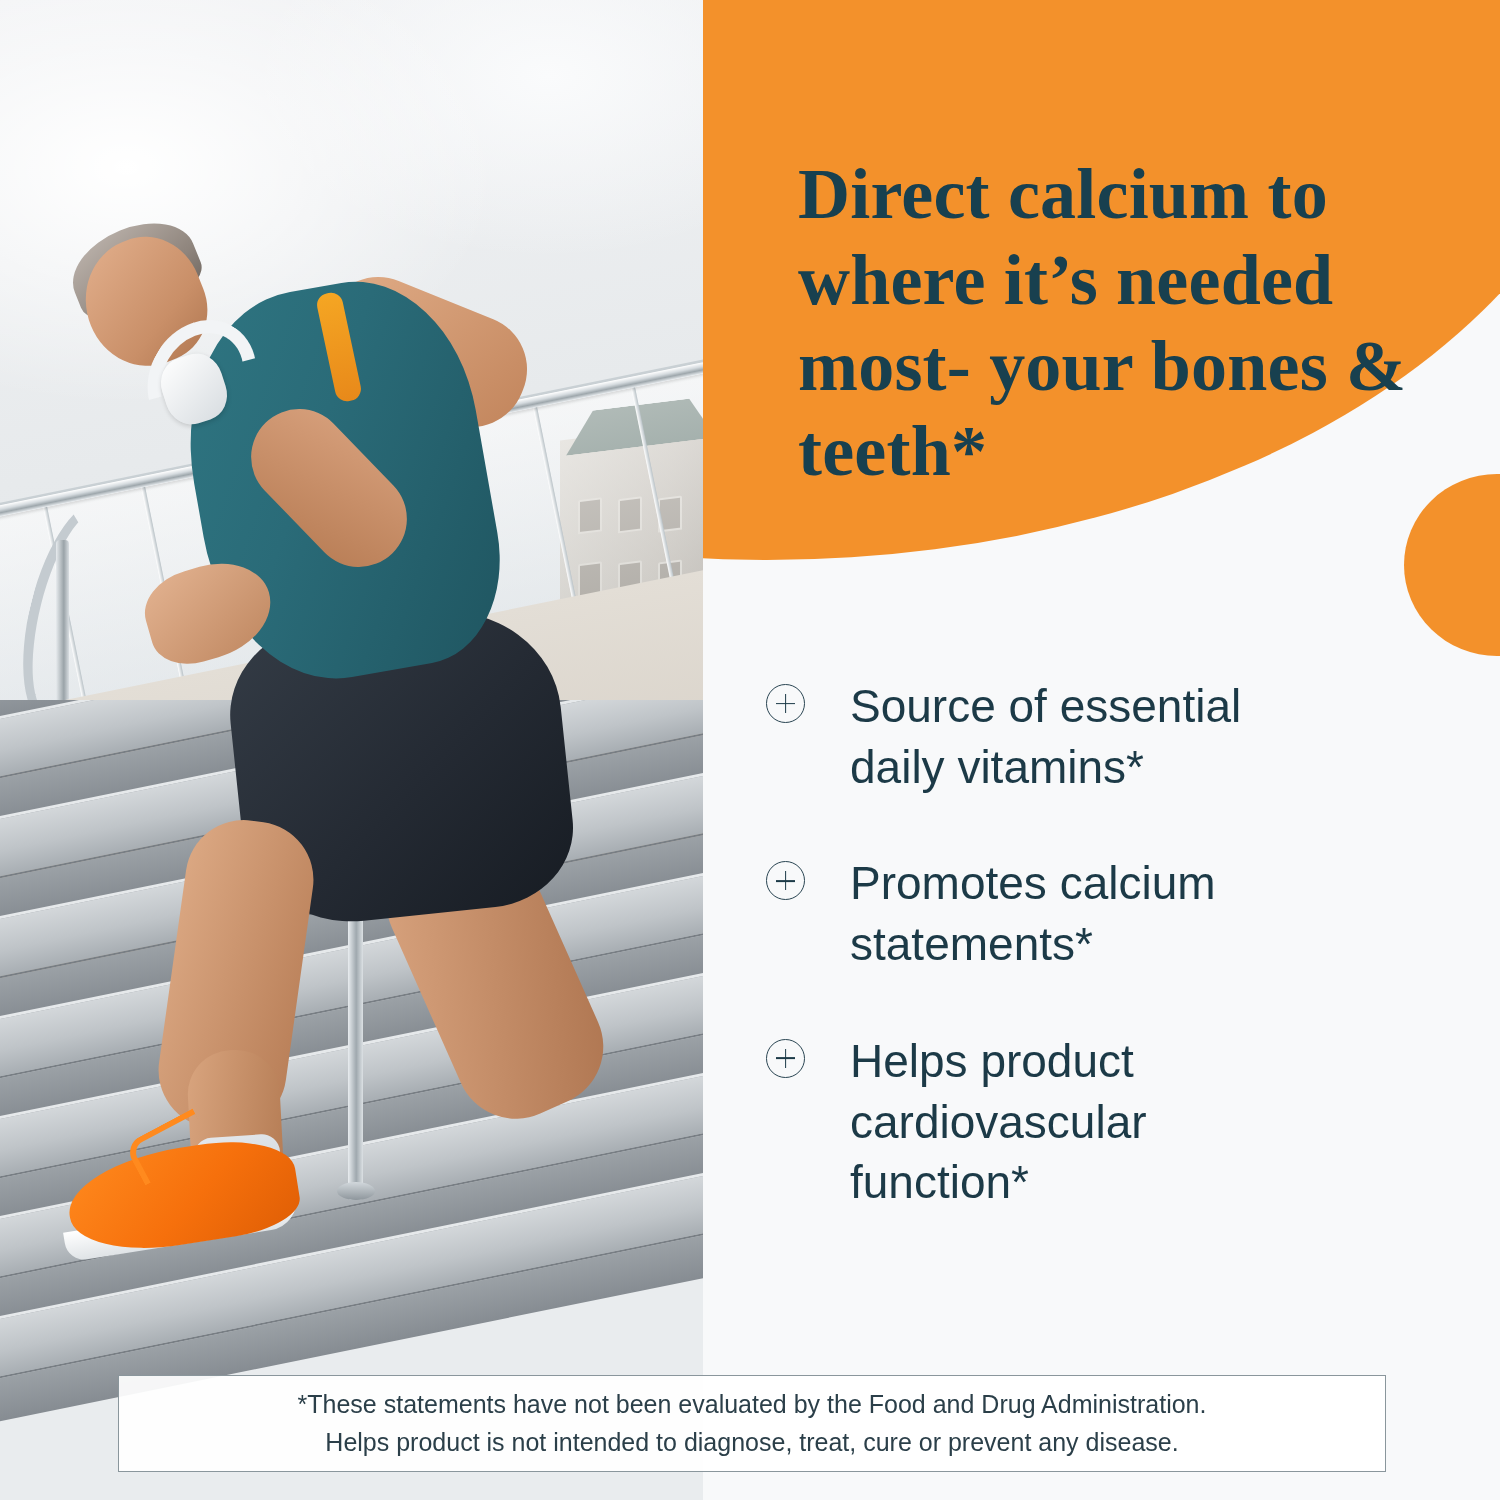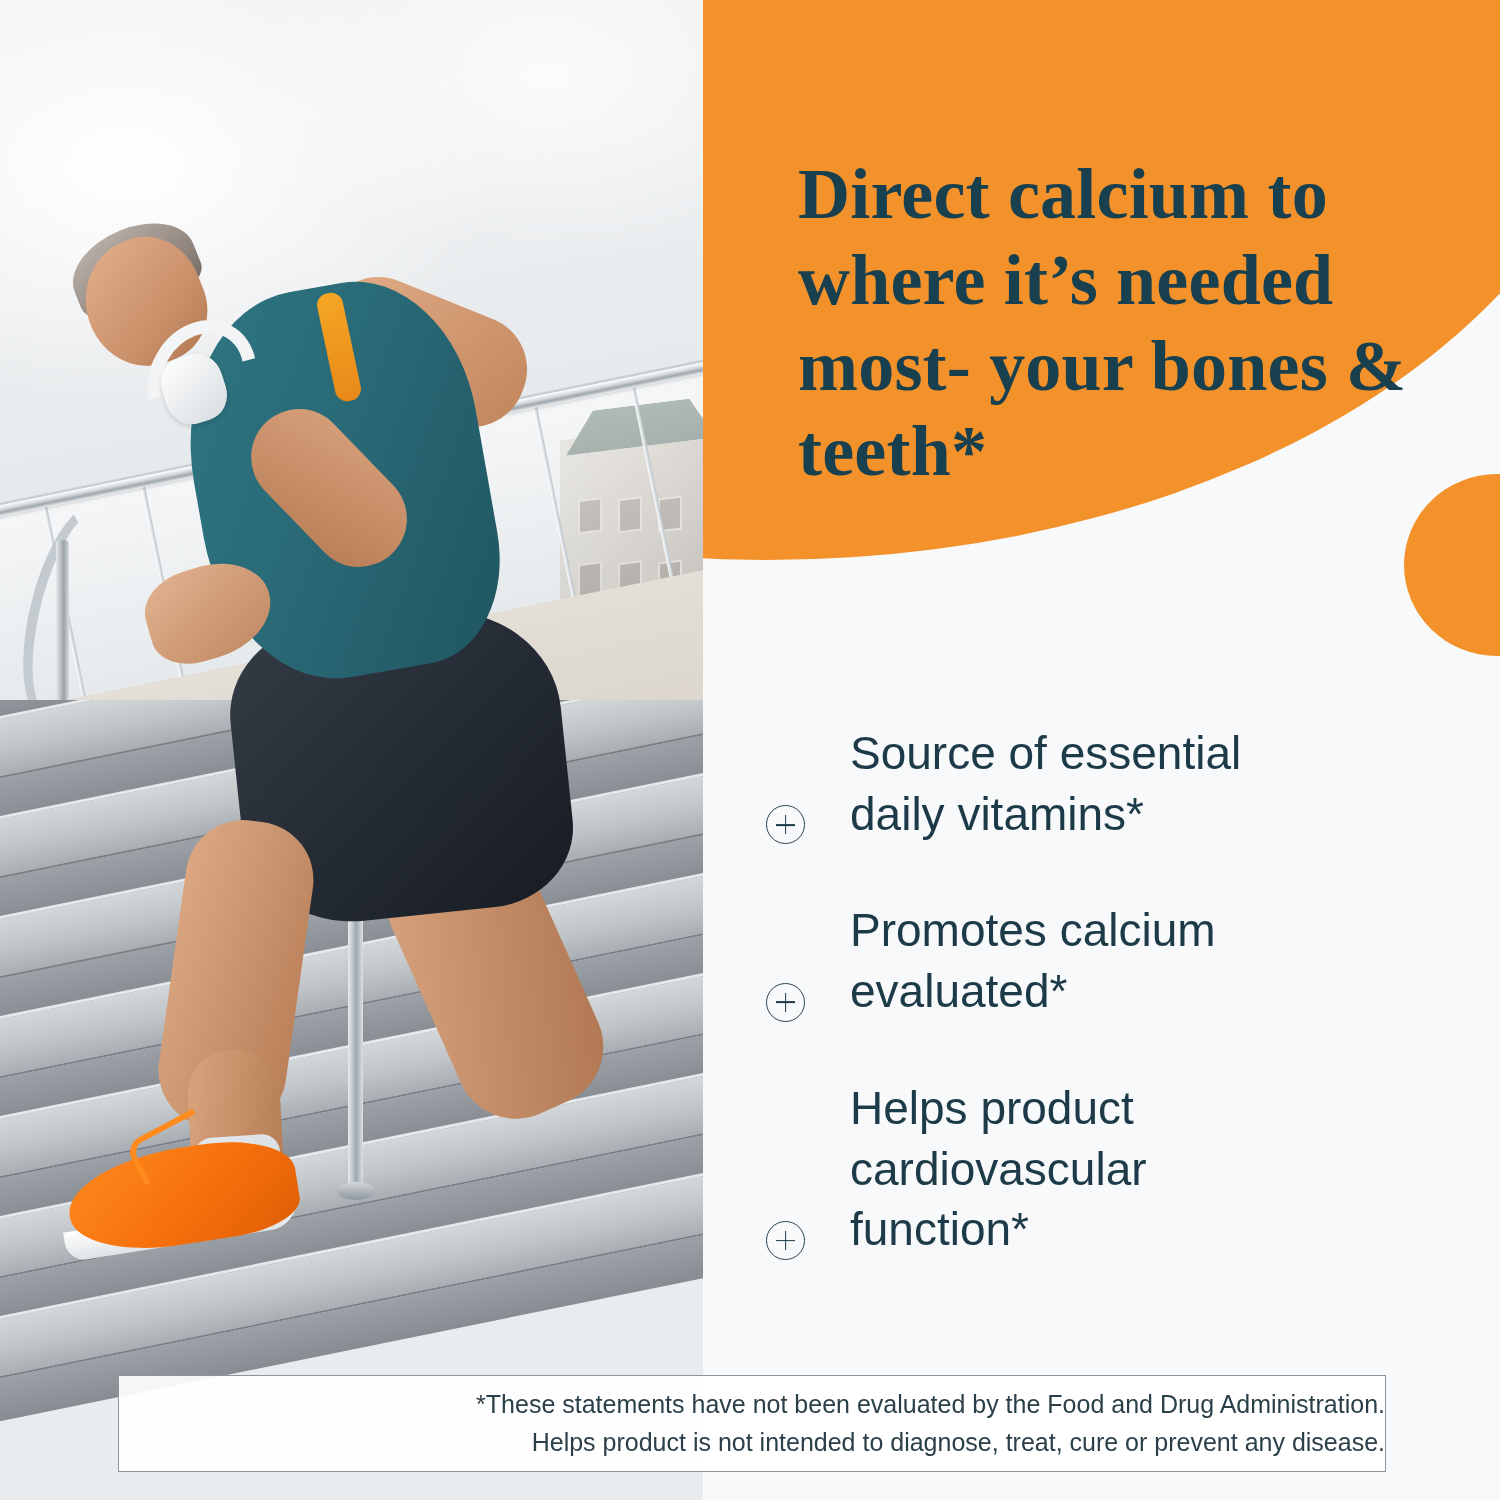--- a/index.html
+++ b/index.html
@@ -310,23 +310,22 @@
   }
 
   
   .benefits {
     position: absolute;
     left: 766px; top: 676px;
     width: 620px;
   }
   .benefit {
     display: flex;
-    align-items: flex-end;
+    align-items: flex-start;
     margin-bottom: 56px;
-    margin-top: 47px;
   }
   .benefit:last-child { margin-bottom: 0; }
   .plus-circle {
     flex: 0 0 auto;
     width: 37px; height: 37px;
     margin-top: 8px;
     border: 1.6px solid #2A4552;
     border-radius: 50%;
     position: relative;
   }
@@ -356,21 +355,21 @@
 
   
   .disclaimer {
     position: absolute;
     left: 118px; top: 1375px;
     width: 1266px; height: 95px;
     background: rgba(255,255,255,0.92);
     border: 1.5px solid #8A969C;
     display: flex;
     flex-direction: column;
-    align-items: flex-end;
+    align-items: center;
     justify-content: center;
   }
   .disclaimer-line {
     font-size: 25px;
     line-height: 1.5;
     color: #2B3F49;
     text-align: center;
     white-space: nowrap;
   }
 </style>
@@ -470,21 +469,21 @@
 
   <div class="benefits">
 
     <div class="benefit">
       <span class="plus-circle"></span>
       <span class="benefit-text">Source of essential daily vitamins*</span>
     </div>
 
     <div class="benefit">
       <span class="plus-circle"></span>
-      <span class="benefit-text">Promotes calcium evaluated*</span>
+      <span class="benefit-text">Promotes calcium statements*</span>
     </div>
 
     <div class="benefit">
       <span class="plus-circle"></span>
       <span class="benefit-text">Helps product cardiovascular function*</span>
     </div>
 
   </div>
 
   <div class="disclaimer">

